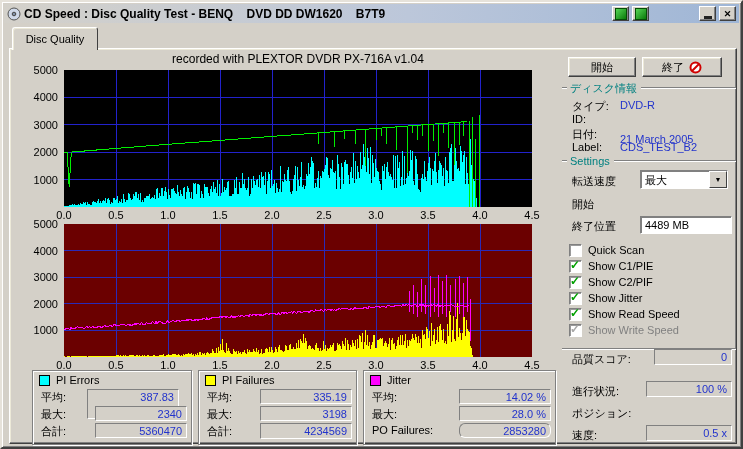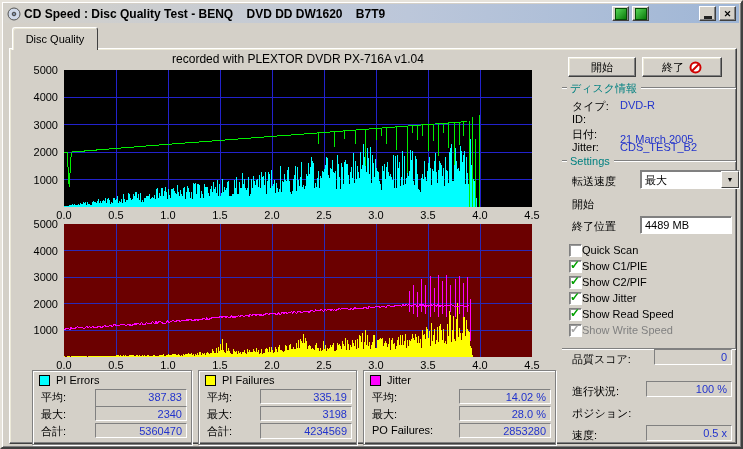--- a/index.html
+++ b/index.html
@@ -25,21 +25,21 @@
   .section{position:absolute;display:flex;align-items:center;height:12px;z-index:3;}
   .sec-line{border-top:1px solid #808080;border-bottom:1px solid #ffffff;height:0;}
   .sec-pre{width:5px;}
   .sec-post{flex:1;}
   .sec-label{font-size:11px;color:#008080;padding:0 4px 0 3px;white-space:nowrap;}
   .sunkenbox{position:absolute;background:#d4d0c8;border:1px solid;border-color:#808080 #ffffff #ffffff #808080;font-size:11px;color:#2233cc;text-align:right;padding:1px 4px 0 2px;box-sizing:border-box;white-space:nowrap;z-index:3;}
   .inputbox{position:absolute;background:#ffffff;border:1px solid;border-color:#808080 #ffffff #ffffff #808080;box-shadow:inset 1px 1px 0 #808080;font-size:11px;color:#000;padding:2px 0 0 4px;box-sizing:border-box;z-index:3;}
   .combo{position:absolute;background:#ffffff;border:1px solid;border-color:#808080 #ffffff #ffffff #808080;box-shadow:inset 1px 1px 0 #808080;display:flex;box-sizing:border-box;z-index:3;}
   .combo-text{flex:1;font-size:11px;padding:2px 0 0 4px;color:#000;}
   .combo-btn{width:16px;background:#d4d0c8;border:1px solid;border-color:#ffffff #404040 #404040 #ffffff;display:flex;align-items:center;justify-content:center;font-size:7px;color:#000;}
-  .cbrow{position:absolute;display:flex;align-items:center;height:14px;z-index:3;}
+  .cbrow{position:absolute;display:flex;align-items:center;gap:6px;height:14px;z-index:3;}
   .cb-box{width:11px;height:11px;background:#fff;border:1px solid;border-color:#808080 #ffffff #ffffff #808080;box-shadow:inset 1px 1px 0 #9a9a9a;position:relative;}
   .cb-label{font-size:11px;color:#000;}
   .cbrow.checked .cb-box::after{content:"✓";position:absolute;left:0;top:-3px;font-size:12px;font-weight:bold;color:#00a000;}
   .cbrow.disabled .cb-label{color:#808080;}
   .cbrow.disabled .cb-box::after{color:#a8a8a8;}
   .statpanel{position:absolute;border:1px solid #808080;box-shadow:inset 1px 1px 0 #ffffff,1px 1px 0 #ffffff;z-index:3;}
   .sp-head{position:absolute;left:6px;top:3px;display:flex;align-items:center;gap:6px;}
   .swatch{width:9px;height:9px;border:1px solid #000;}
   .sp-title{font-size:11px;color:#000;}
   .sp-lbl{position:absolute;font-size:11px;color:#000;white-space:nowrap;}
@@ -173,30 +173,30 @@
     <span class="sec-line sec-pre"></span>
     <span class="sec-label">ディスク情報</span>
     <span class="sec-line sec-post"></span>
   </div>
   <span class="lbl" style="left:570px;top:97px;">タイプ:</span>
   <span class="lbl blue" style="left:618px;top:97px;">DVD-R</span>
   <span class="lbl" style="left:570px;top:111px;">ID:</span>
   <span class="lbl blue" style="left:618px;top:111px;"></span>
   <span class="lbl" style="left:570px;top:125px;">日付:</span>
   <span class="lbl blue" style="left:618px;top:125px;margin-top:6px;">21 March 2005</span>
-  <span class="lbl" style="left:570px;top:139px;">Jitter:</span>
+  <span class="lbl" style="left:570px;top:139px;">Label:</span>
   <span class="lbl blue" style="left:618px;top:139px;">CDS_TEST_B2</span>
 
   <div class="section" style="left:560px;top:153px;width:174px;">
     <span class="sec-line sec-pre"></span>
     <span class="sec-label">Settings</span>
     <span class="sec-line sec-post"></span>
   </div>
   <span class="lbl" style="left:570px;top:172px;">転送速度</span>
-  <div class="combo" style="left:638px;top:168px;width:100px;height:19px;">
+  <div class="combo" style="left:638px;top:168px;width:88px;height:19px;">
     <span class="combo-text">最大</span>
     <span class="combo-btn">
         <span>▼</span>
       </span>
   </div>
   <span class="lbl" style="left:570px;top:195px;">開始</span>
   <span class="lbl" style="left:570px;top:217px;">終了位置</span>
   <div class="inputbox" style="left:638px;top:214px;width:92px;height:18px;">4489 MB</div>
 
   <div class="cbrow" style="left:567px;top:241px;">
@@ -236,21 +236,21 @@
   <span class="lbl" style="left:570px;top:404px;">ポジション:</span>
   <span class="lbl" style="left:570px;top:426px;">速度:</span>
   <div class="sunkenbox" style="left:644px;top:423px;width:86px;height:16px;">0.5 x</div>
 
   <div class="statpanel" style="left:30px;top:368px;width:158px;height:73px;">
     <div class="sp-head">
       <span class="swatch" style="background: rgb(0, 255, 255);"></span>
       <span class="sp-title">PI Errors</span>
     </div>
     <span class="sp-lbl" style="left:8px;top:19px;">平均:</span>
-    <div class="sunkenbox" style="right:4px;top:18px;width:92px;height:30px;text-align:right;">387.83</div>
+    <div class="sunkenbox" style="right:12px;top:18px;width:92px;height:30px;text-align:right;">387.83</div>
     <span class="sp-lbl" style="left:8px;top:36px;">最大:</span>
     <div class="sunkenbox" style="right:4px;top:35px;width:92px;height:15px;">2340</div>
     <span class="sp-lbl" style="left:8px;top:53px;">合計:</span>
     <div class="sunkenbox" style="right:4px;top:52px;width:92px;height:15px;">5360470</div>
   </div>
 
   <div class="statpanel" style="left:196px;top:368px;width:157px;height:73px;">
     <div class="sp-head">
       <span class="swatch" style="background: rgb(255, 255, 0);"></span>
       <span class="sp-title">PI Failures</span>
@@ -266,16 +266,16 @@
   <div class="statpanel" style="left:361px;top:368px;width:191px;height:73px;">
     <div class="sp-head">
       <span class="swatch" style="background: rgb(255, 0, 255);"></span>
       <span class="sp-title">Jitter</span>
     </div>
     <span class="sp-lbl" style="left:8px;top:19px;">平均:</span>
     <div class="sunkenbox" style="right:4px;top:18px;width:92px;height:15px;">14.02 %</div>
     <span class="sp-lbl" style="left:8px;top:36px;">最大:</span>
     <div class="sunkenbox" style="right:4px;top:35px;width:92px;height:15px;">28.0 %</div>
     <span class="sp-lbl" style="left:8px;top:53px;">PO Failures:</span>
-    <div class="sunkenbox" style="right:4px;top:52px;width:92px;height:15px;">2853280</div>
+    <div class="sunkenbox" style="right:4px;top:52px;width:92px;height:15px;border-radius:6px;">2853280</div>
   </div>
 
 </div>
 
 </body></html>

